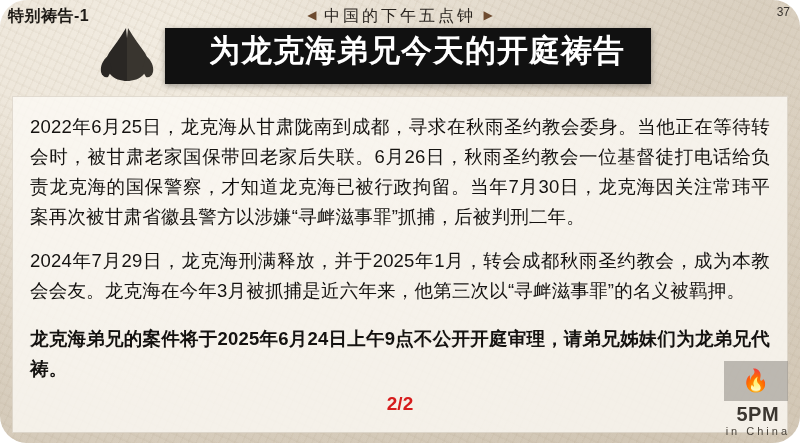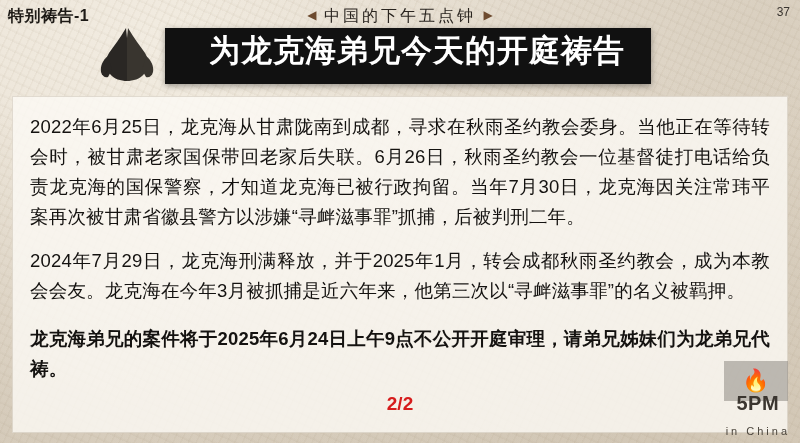--- a/index.html
+++ b/index.html
@@ -13,20 +13,21 @@
     font-family: "Liberation Sans", sans-serif;
   }
   .slide {
     position: relative;
     width: 800px;
     height: 443px;
     background:
       radial-gradient(ellipse at 20% 10%, #f2ece1 0%, #e9e1d4 45%, #ded4c4 100%);
     box-sizing: border-box;
     overflow: hidden;
+    border-radius: 27px;
   }
   
   .slide::before {
     content: "";
     position: absolute;
     inset: 0;
     background:
       repeating-linear-gradient(115deg, rgba(180,165,140,.10) 0px, rgba(180,165,140,.10) 1px, rgba(255,255,255,0) 2px, rgba(255,255,255,0) 7px),
       repeating-linear-gradient(25deg, rgba(160,145,120,.07) 0px, rgba(160,145,120,.07) 1px, rgba(255,255,255,0) 3px, rgba(255,255,255,0) 9px);
     pointer-events: none;
@@ -158,21 +159,21 @@
   .watermark .wm-main {
     font-size: 20px;
     font-weight: bold;
     color: #3b3630;
     letter-spacing: .5px;
   }
   .watermark .wm-sub {
     font-size: 11px;
     color: #4a443c;
     letter-spacing: 3px;
-    margin-top: 13px;
+    margin-top: 2px;
   }
   .logo-box {
     position: absolute;
     right: 12px;
     bottom: 42px;
     width: 64px;
     height: 40px;
     background: rgba(120,115,108,.45);
     z-index: 8;
   }

